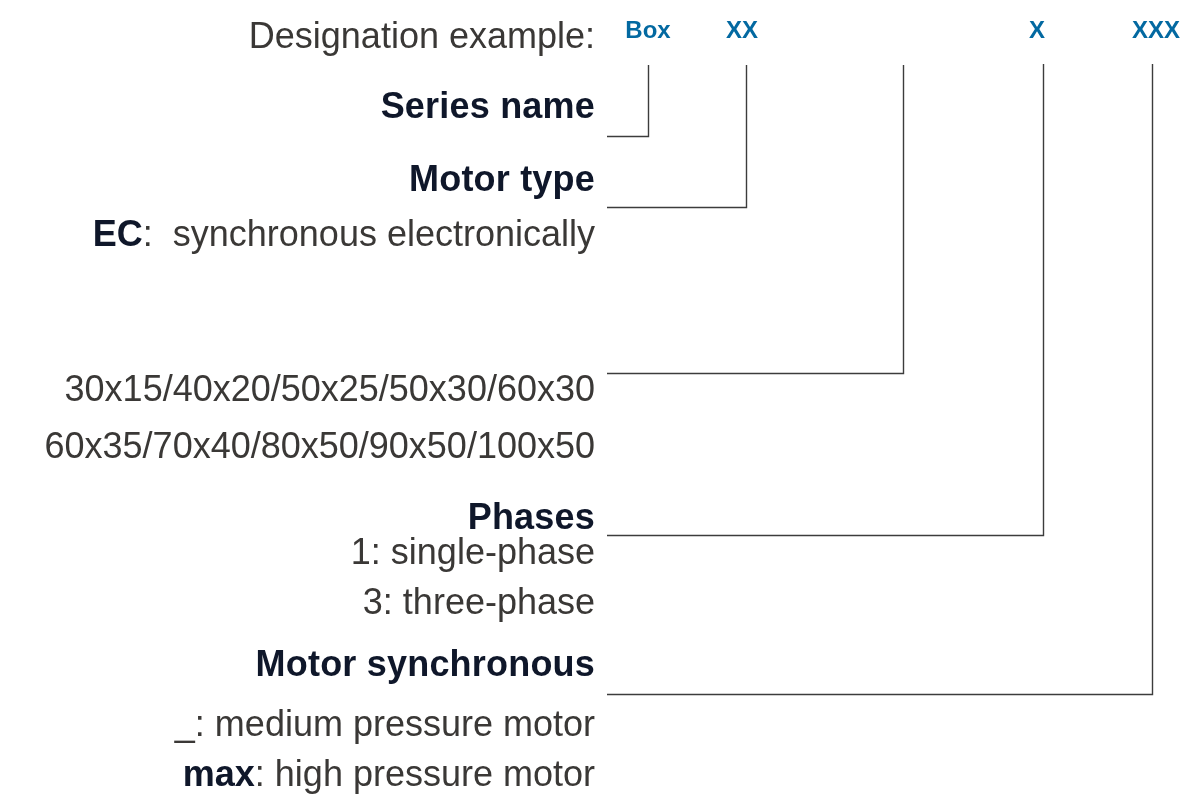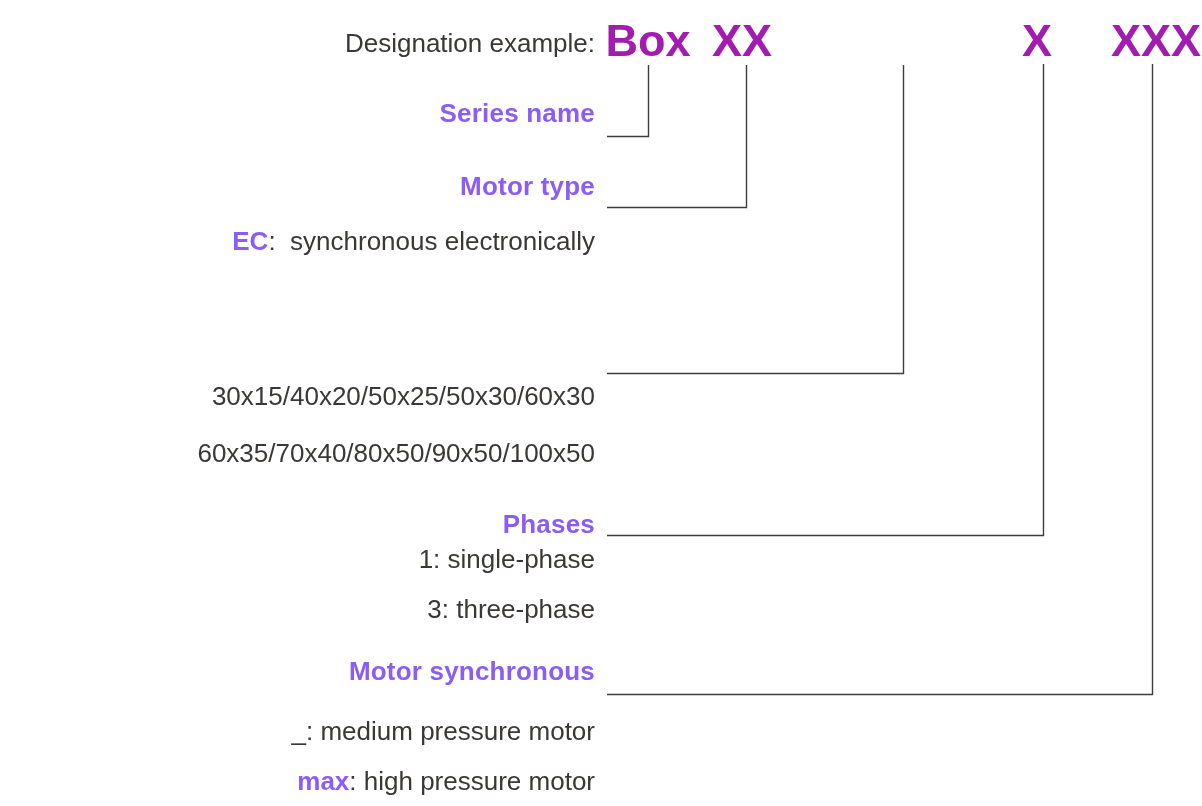--- a/index.html
+++ b/index.html
@@ -6,36 +6,35 @@
   body {
     width: 1202px; height: 806px;
     background: #ffffff;
     font-family: "Liberation Sans", sans-serif;
     position: relative;
     overflow: hidden;
   }
   .stage { position: absolute; inset: 0; width: 1202px; height: 806px; }
   .line {
     position: absolute;
-    font-size: 26px;
+    font-size: 36px;
     line-height: 1;
     color: #3a3836;
     white-space: pre;
-    margin-top: 12px;
   }
   .ra { right: 607px; text-align: right; }
-  .b, .hd { font-weight: bold; color: #8b5cf6; }
+  .b, .hd { font-weight: bold; color: #0f172a; }
   .hd { letter-spacing: 0.2px; }
   .code-token {
     position: absolute;
     transform: translateX(-50%);
-    font-size: 45px;
+    font-size: 24px;
     line-height: 1;
     font-weight: bold;
-    color: #a21caf;
+    color: #0369a1;
     white-space: pre;
     text-align: center;
   }
   svg.connectors { position: absolute; left: 0; top: 0; }
 </style>
 </head>
 <body>
 
 <div class="stage">
 

